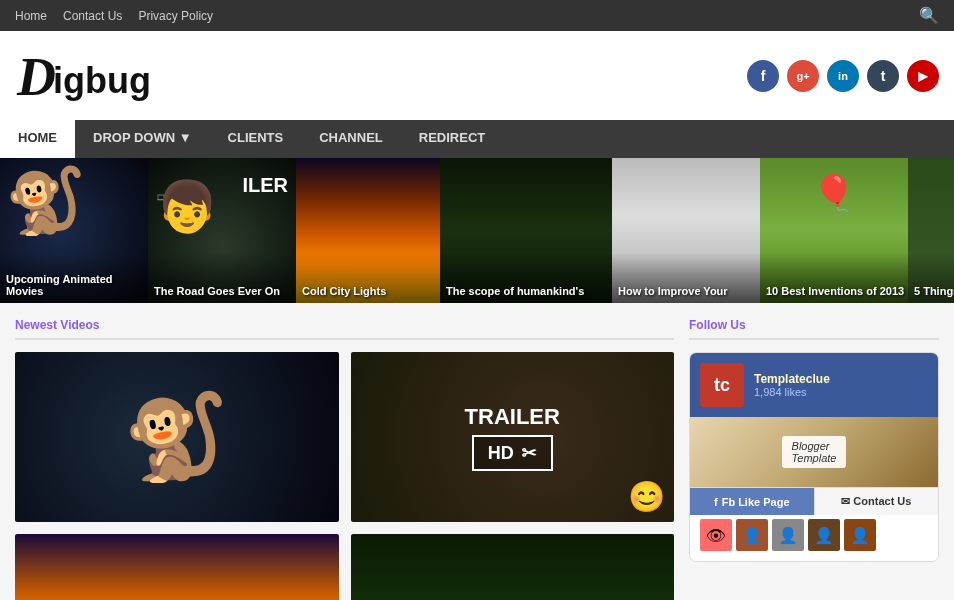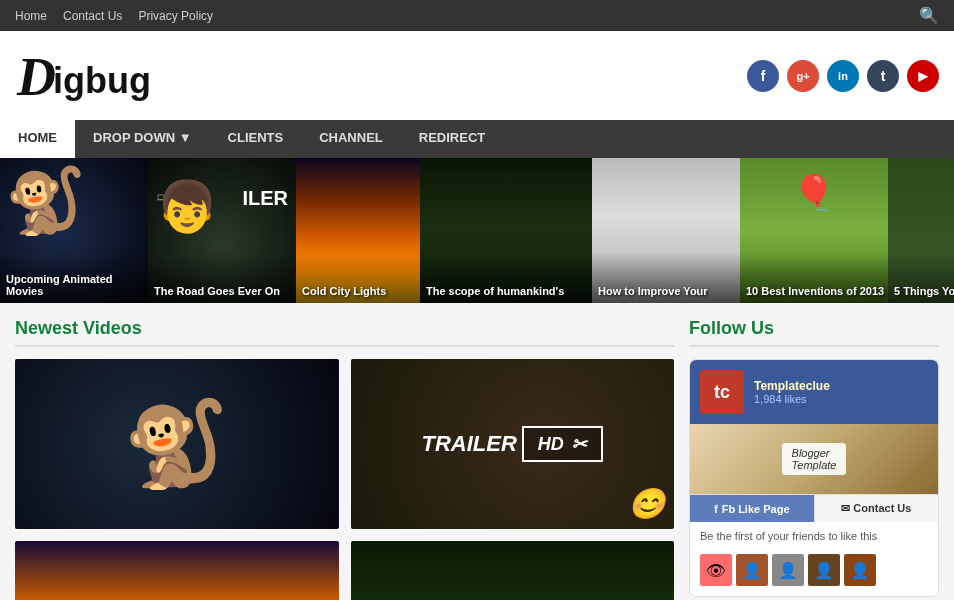--- a/index.html
+++ b/index.html
@@ -99,23 +99,23 @@
     .main-content {
       display: flex;
       gap: 0;
       padding: 15px;
       background: #f5f5f5;
     }
     .content-left { flex: 1; padding-right: 15px; }
     .content-right { width: 250px; flex-shrink: 0; }
 
     .section-title {
-      font-size: 18px;
-      font-weight: bold;
-      color: #15803d;
+      font-size: 12px;
+      font-weight: bold;
+      color: #8b5cf6;
       margin-bottom: 12px;
       border-bottom: 2px solid #ddd;
       padding-bottom: 6px;
     }
 
     .video-grid { display: grid; grid-template-columns: 1fr 1fr; gap: 12px; }
     .video-thumb {
       position: relative;
       height: 170px;
       background: #000;
@@ -124,32 +124,31 @@
       cursor: pointer;
     }
     .vt-animal {
       background: radial-gradient(circle at 40% 50%, #1a2a3a, #050510);
       display: flex; align-items: center; justify-content: center;
       font-size: 80px;
     }
     .vt-trailer {
       background: radial-gradient(circle at 60% 50%, #3a2a1a, #1a1a0a);
       display: flex; align-items: center; justify-content: center;
-      flex-direction: row;
+      flex-direction: column;
       gap: 5px;
-      font-style: italic;
     }
     .trailer-hd {
       border: 2px solid white;
       color: white;
       padding: 5px 14px;
       font-size: 18px;
       font-weight: bold;
       display: flex;
-      align-items: center;
+      align-items: flex-end;
       gap: 8px;
       background: rgba(0,0,0,0.3);
     }
     .trailer-title {
       color: white;
       font-size: 22px;
       font-weight: bold;
       font-family: 'Arial Black', sans-serif;
     }
 
@@ -297,28 +296,28 @@
 
 <div class="slideshow-strip">
 
   <div class="slide-item slide-1" style="width:148px; background: radial-gradient(circle at 40% 50%, #1a2a4a 0%, #05050f 100%);">
     <div style="position:absolute;top:5px;left:5px;font-size:65px;">🐒</div>
     <div class="slide-overlay"></div>
     <div class="slide-label">Upcoming Animated Movies</div>
   </div>
 
   <div class="slide-item slide-2" style="width:148px; background: radial-gradient(circle at 50% 60%, #2a3a2a 0%, #050a05 100%);">
-    <div style="position:absolute;top:29px;right:8px;color:white;font-size:20px;font-weight:bold;font-family:'Arial Black',sans-serif;">ILER</div>
+    <div style="position:absolute;top:16px;right:8px;color:white;font-size:20px;font-weight:bold;font-family:'Arial Black',sans-serif;">ILER</div>
     <div style="position:absolute;top:35px;left:8px;font-size:8px;color:#888;">🎞</div>
     <div style="position:absolute;top:20px;left:8px;font-size:50px;">👦</div>
     <div class="slide-overlay"></div>
     <div class="slide-label">The Road Goes Ever On</div>
   </div>
 
-  <div class="slide-item" style="width:124px; background: linear-gradient(180deg, #0a0520 0%, #7a2a00 30%, #d45c00 55%, #ff8800 75%, #ffc000 100%);">
+  <div class="slide-item" style="width:144px; background: linear-gradient(180deg, #0a0520 0%, #7a2a00 30%, #d45c00 55%, #ff8800 75%, #ffc000 100%);">
     <div class="slide-overlay"></div>
     <div class="slide-label">Cold City Lights</div>
   </div>
 
   <div class="slide-item" style="width:172px; background: linear-gradient(180deg, #0a1505 0%, #1a3010 50%, #0a1a08 100%);">
     <div class="slide-overlay"></div>
     <div class="slide-label">The scope of humankind's</div>
   </div>
 
   <div class="slide-item" style="width:148px; background: linear-gradient(180deg, #bbb 0%, #ddd 40%, #aaa 100%);">
@@ -385,21 +384,20 @@
       </div>
       <div class="fb-actions">
         <div class="fb-action-btn like">
           <span>f</span>
           <span>Fb Like Page</span>
         </div>
         <div class="fb-action-btn contact">
           <span>✉ Contact Us</span>
         </div>
       </div>
-      <div class="fb-friends-text">Be the first of your friends to like this</div>
       <div class="fb-avatars">
         <div class="fb-avatar av1">👁</div>
         <div class="fb-avatar av2">👤</div>
         <div class="fb-avatar av3">👤</div>
         <div class="fb-avatar av4">👤</div>
         <div class="fb-avatar av5">👤</div>
       </div>
     </div>
 
   </div>

